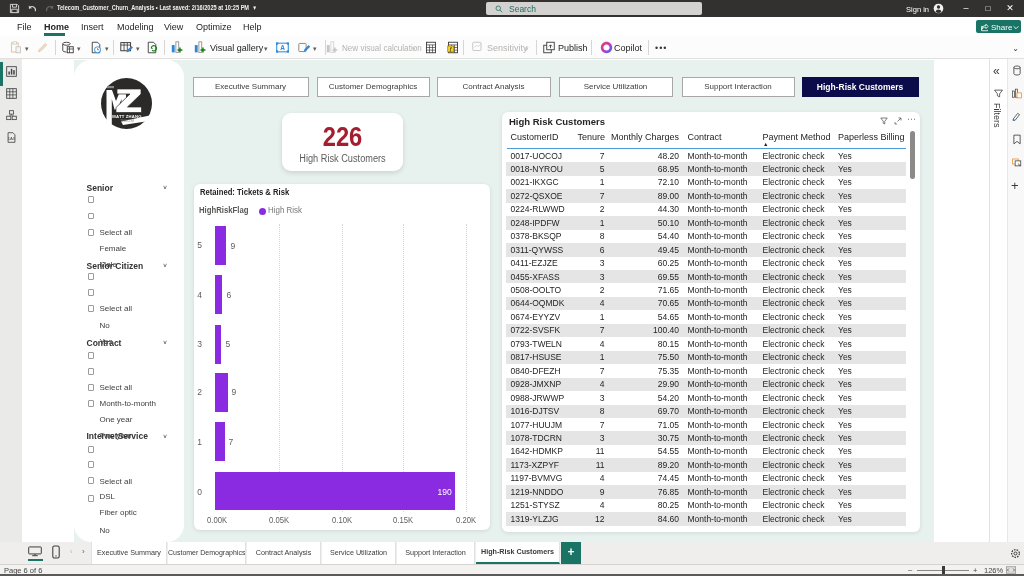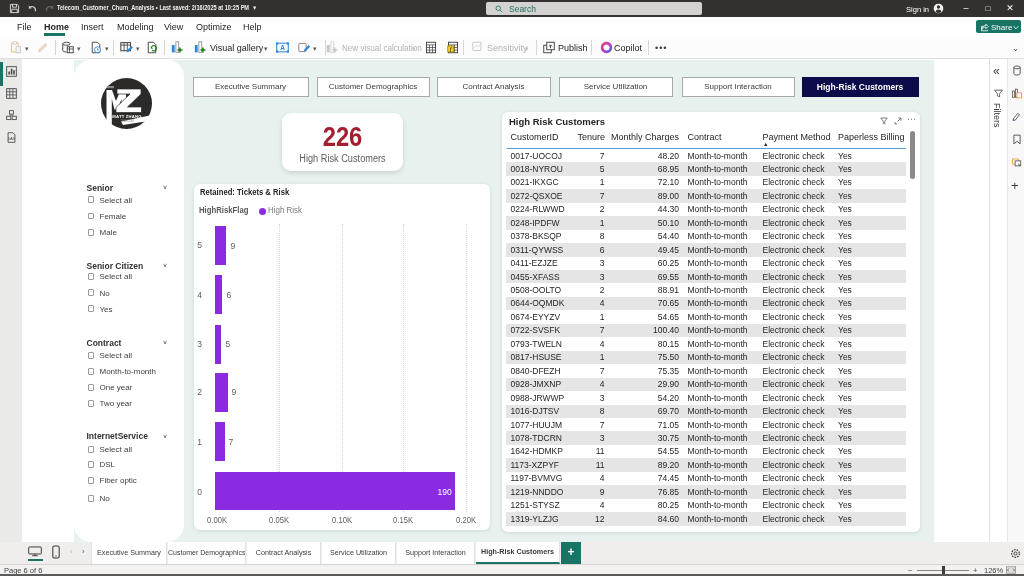--- a/index.html
+++ b/index.html
@@ -45,21 +45,21 @@
 #tabstrip { left:0; top:542px; width:1024px; height:22px; background:#f0eeec; }
 .ptab { position:absolute; top:0; height:22px; background:#fff; border-right:1px solid #e3e1df; font-size:7.2px; color:#3b3a39; text-align:center; line-height:22px; white-space:nowrap; overflow:hidden; }
 #statusbar { left:0; top:564px; width:1024px; height:10px; background:#f3f2f1; border-top:1px solid #d6d4d2; font-size:7.5px; color:#444; }
 #bottomedge { left:0; top:574px; width:1024px; height:2px; background:#5a5a5a; }
 
 
 #leftpanel { position:absolute; left:0px; top:0px; width:110px; height:482px; background:#fff; border-radius:17px; }
 .slicer-h { position:absolute; left:13px; font-size:8.5px; font-weight:bold; color:#333; }
 .slicer-chev { position:absolute; left:89px; font-size:7px; color:#555; transform:scaleY(0.8); }
 .cbx { position:absolute; left:14px; width:6.8px; height:6.8px; border:1px solid #9b9b9b; background:#fff; border-radius:1px; }
-.cbl { position:absolute; left:26px; font-size:8px; color:#404040; }
+.cbl { position:absolute; left:26px; font-size:8px; color:#404040;margin-top:32px; }
 
 
 .navbtn { position:absolute; top:17px; height:20px; background:#fff; border:1px solid #a9a7a5; font-size:8px; color:#3c3b39; text-align:center; line-height:18px; }
 #navbtn6 { background:#0d0c4b; border-color:#0d0c4b; color:#fff; font-size:8.5px; font-weight:bold; }
 
 
 #card226 { position:absolute; left:208px; top:53px; width:121px; height:58px; background:#fff; border-radius:9px; box-shadow:0 2px 5px rgba(0,0,0,0.12); text-align:center; }
 #card226 .big { font-size:27px; font-weight:bold; color:#a51e2f; line-height:30px; margin-top:9px; letter-spacing:0px; transform:scaleX(0.88); }
 #card226 .sub { font-size:10px; color:#5f5d5b; margin-top:1px; transform:scaleX(0.92); }
 
@@ -482,21 +482,21 @@
             <span class="tc c1">0455-XFASS</span>
             <span class="tc c2">3</span>
             <span class="tc c3">69.55</span>
             <span class="tc c4">Month-to-month</span>
             <span class="tc c5">Electronic check</span>
             <span class="tc c6">Yes</span>
           </div>
           <div class="trow" style="top:134.50px">
             <span class="tc c1">0508-OOLTO</span>
             <span class="tc c2">2</span>
-            <span class="tc c3">88.91</span>
+            <span class="tc c3">71.65</span>
             <span class="tc c4">Month-to-month</span>
             <span class="tc c5">Electronic check</span>
             <span class="tc c6">Yes</span>
           </div>
           <div class="trow alt" style="top:147.95px">
             <span class="tc c1">0644-OQMDK</span>
             <span class="tc c2">4</span>
             <span class="tc c3">70.65</span>
             <span class="tc c4">Month-to-month</span>
             <span class="tc c5">Electronic check</span>

